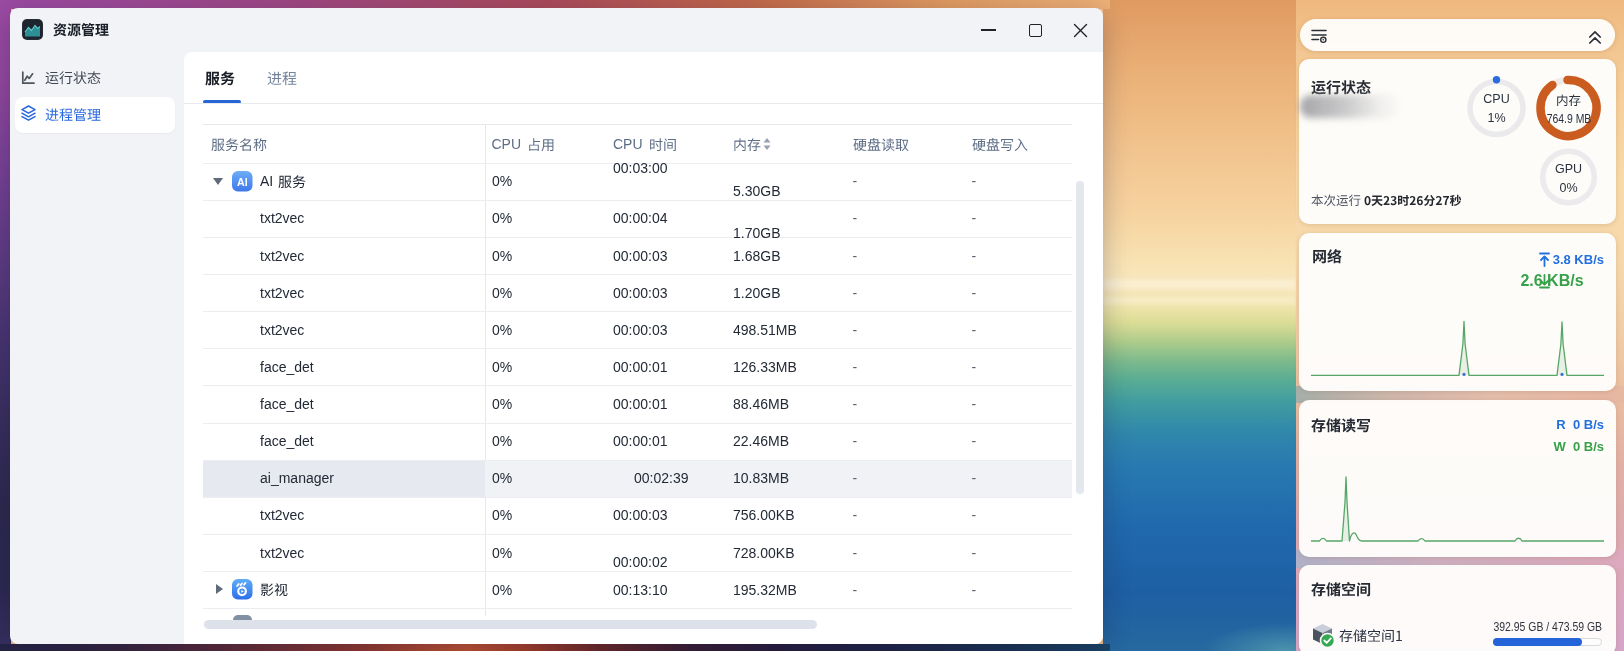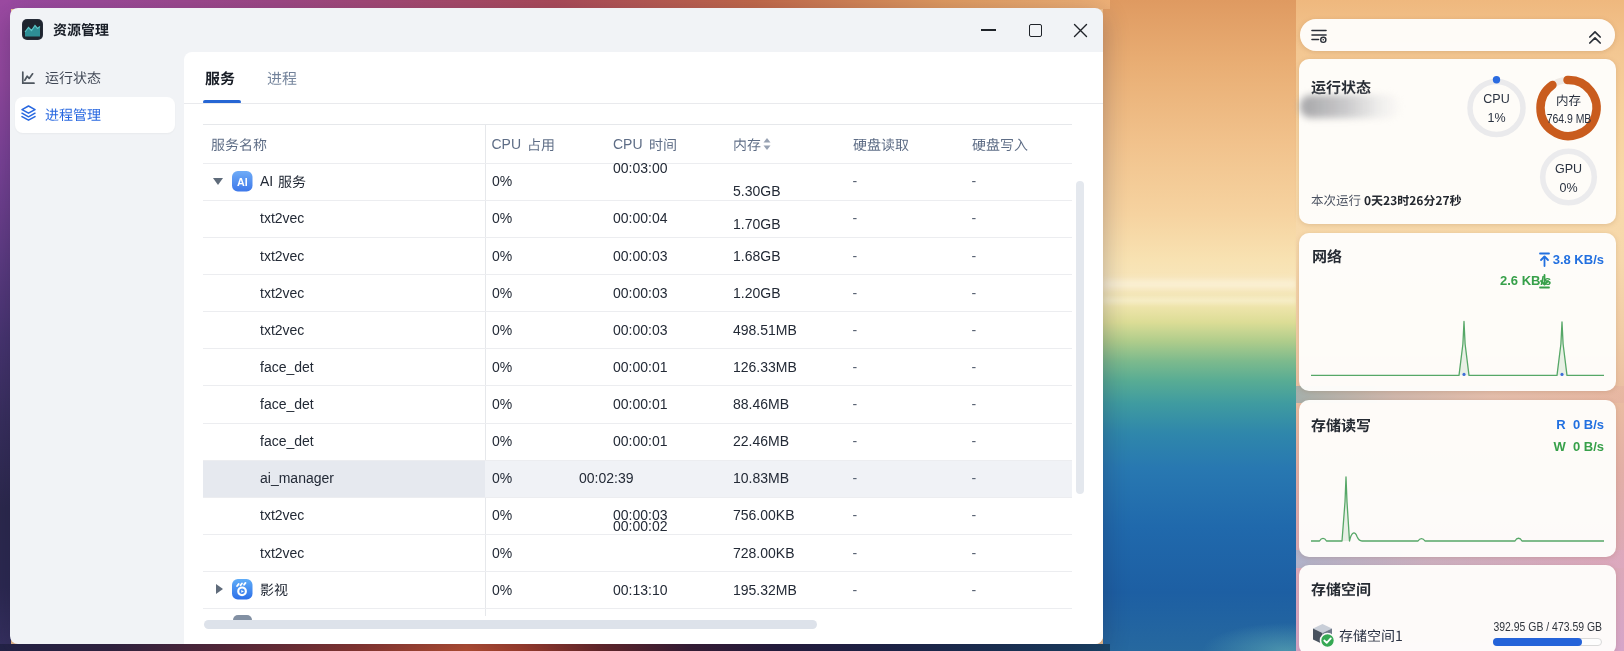--- a/index.html
+++ b/index.html
@@ -105,21 +105,21 @@
   </svg>
 <div class="t" style="left:492px;top:171.3px">0%</div>
 <div class="t" style="left:613px;top:158px">00:03:00</div>
 <div class="t" style="left:733px;top:181px">5.30GB</div>
 <div class="t dash" style="left:852.5px;top:171.3px">-</div>
 <div class="t dash" style="left:971.5px;top:171.3px">-</div>
 <div class="hl" style="left:203px;top:236.9px;width:869px"></div>
 <div class="t" style="left:260px;top:208.4px">txt2vec</div>
 <div class="t" style="left:492px;top:208.4px">0%</div>
 <div class="t" style="left:613px;top:208.4px">00:00:04</div>
-<div class="t" style="left:733px;top:214px">1.70GB</div>
+<div class="t" style="left:733px;top:223px">1.70GB</div>
 <div class="t dash" style="left:852.5px;top:208.4px">-</div>
 <div class="t dash" style="left:971.5px;top:208.4px">-</div>
 <div class="hl" style="left:203px;top:274.1px;width:869px"></div>
 <div class="t" style="left:260px;top:245.5px">txt2vec</div>
 <div class="t" style="left:492px;top:245.5px">0%</div>
 <div class="t" style="left:613px;top:245.5px">00:00:03</div>
 <div class="t" style="left:733px;top:245.5px">1.68GB</div>
 <div class="t dash" style="left:852.5px;top:245.5px">-</div>
 <div class="t dash" style="left:971.5px;top:245.5px">-</div>
 <div class="hl" style="left:203px;top:311.2px;width:869px"></div>
@@ -153,35 +153,35 @@
 <div class="hl" style="left:203px;top:459.7px;width:869px"></div>
 <div class="t" style="left:260px;top:431.1px">face_det</div>
 <div class="t" style="left:492px;top:431.1px">0%</div>
 <div class="t" style="left:613px;top:431.1px">00:00:01</div>
 <div class="t" style="left:733px;top:431.1px">22.46MB</div>
 <div class="t dash" style="left:852.5px;top:431.1px">-</div>
 <div class="t dash" style="left:971.5px;top:431.1px">-</div>
 <div class="hl" style="left:203px;top:496.8px;width:869px"></div>
 <div class="t" style="left:260px;top:468.2px">ai_manager</div>
 <div class="t" style="left:492px;top:468.2px">0%</div>
-<div class="t" style="left:579px;top:468.2px">00:02:39</div>
+<div class="t" style="left:634px;top:468.2px">00:02:39</div>
 <div class="t" style="left:733px;top:468.2px">10.83MB</div>
 <div class="t dash" style="left:852.5px;top:468.2px">-</div>
 <div class="t dash" style="left:971.5px;top:468.2px">-</div>
 <div class="hl" style="left:203px;top:533.9px;width:869px"></div>
 <div class="t" style="left:260px;top:505.3px">txt2vec</div>
 <div class="t" style="left:492px;top:505.3px">0%</div>
 <div class="t" style="left:613px;top:505.3px">00:00:03</div>
 <div class="t" style="left:733px;top:505.3px">756.00KB</div>
 <div class="t dash" style="left:852.5px;top:505.3px">-</div>
 <div class="t dash" style="left:971.5px;top:505.3px">-</div>
 <div class="hl" style="left:203px;top:571.0px;width:869px"></div>
 <div class="t" style="left:260px;top:542.5px">txt2vec</div>
 <div class="t" style="left:492px;top:542.5px">0%</div>
-<div class="t" style="left:613px;top:516px">00:00:02</div>
+<div class="t" style="left:613px;top:552px">00:00:02</div>
 <div class="t" style="left:733px;top:542.5px">728.00KB</div>
 <div class="t dash" style="left:852.5px;top:542.5px">-</div>
 <div class="t dash" style="left:971.5px;top:542.5px">-</div>
 <div class="hl" style="left:203px;top:608.1px;width:869px"></div>
 <div class="abs" style="left:216px;top:584.1px;width:0;height:0;border-top:5.5px solid transparent;border-bottom:5.5px solid transparent;border-left:7px solid #5F6B7A"></div>
 <svg class="abs" style="left:232px;top:579.3px" width="20.5" height="20.5" viewBox="0 0 21 21">
 <defs>
       <linearGradient id="mvg" x1="0" y1="0" x2="0" y2="1">
         <stop offset="0" stop-color="#5FADF8"></stop>
         <stop offset="1" stop-color="#2D6FE8"></stop>
@@ -261,21 +261,21 @@
     </g>
   </svg>
 <div class="abs" style="left:1500px;top:252.2px;width:104px;text-align:right;font-size:13px;font-weight:bold;color:#2270E0;height:15px;line-height:15px">3.8 KB/s</div>
 <svg class="abs" style="left:1538px;top:273.5px" width="13" height="15" viewBox="0 0 13 15">
 <g stroke="#37A04A" stroke-width="1.8" stroke-linecap="round" stroke-linejoin="round" fill="none">
 <path d="M2 13.5 H11"></path>
       <path d="M6.5 1 V10"></path>
       <polyline points="3,7 6.5,10.5 10,7"></polyline>
     </g>
   </svg>
-<div class="abs" style="left:1500px;top:273.2px;width:104px;text-align:left;font-size:13px;font-weight:bold;color:#37A04A;height:15px;line-height:15px">2.6 KB/s</div>
+<div class="abs" style="left:1500px;top:273.2px;width:104px;text-align:center;font-size:16px;font-weight:bold;color:#37A04A;height:15px;line-height:15px">2.6 KB/s</div>
 <svg class="abs" style="left:1311px;top:316px" width="293" height="62" viewBox="0 0 293 62">
 <path d="M148,59.3 L151.9,28 L153,5.5 L154.1,28 L158,59.3" fill="rgba(86,167,103,.13)" stroke="none"></path>
 <path d="M246,59.3 L249.9,28 L251,6 L252.1,28 L256,59.3" fill="rgba(86,167,103,.13)" stroke="none"></path>
 <circle cx="153" cy="58.4" r="1.6" fill="#3F6FD8"></circle>
     <circle cx="251" cy="58.4" r="1.6" fill="#3F6FD8"></circle>
 <path d="M0,59.3 H148 L151.9,28 L153,5.5 L154.1,28 L158,59.3 H246 L249.9,28 L251,6 L252.1,28 L256,59.3 H293" fill="none" stroke="#56A767" stroke-width="1.3" stroke-linejoin="round"></path>
 </svg>
 <div class="abs" style="left:1299px;top:399.5px;width:317px;height:157.5px;border-radius:10px;background:rgba(254,253,251,.97);box-shadow:0 1px 5px rgba(140,90,50,.22)"></div>
 <svg style="position:absolute;left:1311px;top:430.5px;overflow:visible" width="1" height="1">
     <path d="M9 -5.2V-4.1H5.2V-2.4H9V-0.6C9 -0.4 9 -0.3 8.7 -0.3C8.5 -0.3 7.6 -0.3 6.8 -0.4C7.1 0.1 7.3 0.8 7.3 1.3C8.5 1.4 9.4 1.3 10.1 1.1C10.7 0.8 10.9 0.3 10.9 -0.6V-2.4H14.4V-4.1H10.9V-4.7C11.9 -5.4 12.9 -6.3 13.6 -7.1L12.5 -8L12.1 -7.9H6.4V-6.3H10.5C10 -5.9 9.5 -5.5 9 -5.2ZM5.5 -12.8C5.4 -12.1 5.1 -11.4 4.9 -10.8H0.8V-9.1H4.1C3.2 -7.3 1.9 -5.6 0.3 -4.5C0.6 -4.1 0.9 -3.3 1.1 -2.8C1.6 -3.2 2.1 -3.5 2.5 -3.9V1.3H4.3V-6C5.1 -6.9 5.7 -8 6.1 -9.1H14.2V-10.8H6.9C7.1 -11.3 7.2 -11.8 7.4 -12.3Z M19.2 -11.1C19.8 -10.4 20.6 -9.5 20.9 -8.8L22.2 -9.8C21.8 -10.4 21 -11.3 20.3 -11.9ZM22 -8.4V-6.8H24.4C23.6 -5.9 22.6 -5.2 21.6 -4.6C21.9 -4.3 22.5 -3.6 22.7 -3.3L23.4 -3.7V1.3H24.9V0.7H27.4V1.2H29V-5.5H25.4C25.8 -5.9 26.2 -6.3 26.6 -6.8H29.5V-8.4H27.7C28.4 -9.6 29 -10.8 29.5 -12.1L27.9 -12.5C27.6 -11.8 27.3 -11.1 27 -10.5V-11.3H25.6V-12.8H24V-11.3H22.5V-9.8H24V-8.4ZM25.6 -9.8H26.6C26.4 -9.3 26.1 -8.9 25.8 -8.4H25.6ZM24.9 -1.8H27.4V-0.8H24.9ZM24.9 -3V-4H27.4V-3ZM20.1 0.8C20.4 0.5 20.8 0.2 23 -1.1C22.9 -1.5 22.7 -2.1 22.6 -2.5L21.5 -1.9V-8.1H18.7V-6.4H20V-2C20 -1.3 19.6 -0.8 19.3 -0.6C19.5 -0.3 20 0.4 20.1 0.8ZM17.8 -12.8C17.2 -10.7 16.3 -8.5 15.2 -7C15.5 -6.6 15.9 -5.6 16 -5.2C16.3 -5.5 16.5 -5.9 16.7 -6.3V1.3H18.3V-9.4C18.7 -10.4 19 -11.4 19.3 -12.4Z M40.2 -1.3C41.4 -0.6 42.8 0.6 43.5 1.4L44.6 0.3C43.9 -0.5 42.4 -1.6 41.2 -2.4ZM31.2 -11.4C32 -10.7 33.1 -9.7 33.6 -9L34.8 -10.4C34.3 -11 33.2 -11.9 32.3 -12.6ZM35.4 -9.2V-7.6H42.4C42.2 -7 42.1 -6.5 41.9 -6.1L43.3 -5.7C43.7 -6.6 44 -7.8 44.3 -9L43.2 -9.2L42.9 -9.2H40.6V-10.1H43.6V-11.6H40.6V-12.8H38.9V-11.6H35.9V-10.1H38.9V-9.2ZM30.5 -8.1V-6.4H32.3V-1.6C32.3 -0.8 31.9 -0.2 31.6 0C31.9 0.3 32.3 0.9 32.5 1.2C32.7 0.9 33.1 0.4 35.6 -1.6C35.4 -1.9 35.3 -2.2 35.1 -2.5H38.4C37.7 -1.6 36.6 -0.6 34.8 0.1C35.1 0.4 35.6 1 35.9 1.4C38.5 0.4 39.8 -1.1 40.4 -2.5H44.3V-4.1H40.8C40.9 -4.6 41 -5.1 41 -5.6V-7.2H39.2V-6.2C38.7 -6.6 37.8 -7.1 37.1 -7.4L36.4 -6.6C37.2 -6.2 38.1 -5.6 38.6 -5.1L39.2 -5.9V-5.7C39.2 -5.2 39.2 -4.6 39 -4.1H37.9L38.4 -4.6C37.9 -5.1 36.9 -5.8 36.1 -6.1L35.3 -5.3C35.9 -5 36.6 -4.5 37.1 -4.1H35.1V-2.7L34.9 -3.2L34 -2.4V-8.1Z M46 -12V-8.7H47.8V-10.4H57.1V-8.7H59V-12ZM46.3 -3.4V-1.7H54.6V-3.4ZM49.2 -10.2C48.9 -8.3 48.4 -5.9 48 -4.4H55.8C55.6 -2 55.3 -0.9 54.9 -0.6C54.7 -0.4 54.5 -0.4 54.2 -0.4C53.7 -0.4 52.7 -0.4 51.8 -0.5C52.1 -0 52.3 0.7 52.4 1.2C53.3 1.2 54.3 1.3 54.8 1.2C55.5 1.2 56 1 56.4 0.6C57 -0.1 57.3 -1.6 57.7 -5.3C57.7 -5.5 57.7 -6 57.7 -6H50.2L50.5 -7.3H57V-8.8H50.8L51 -10Z" fill="#262B33"></path>

